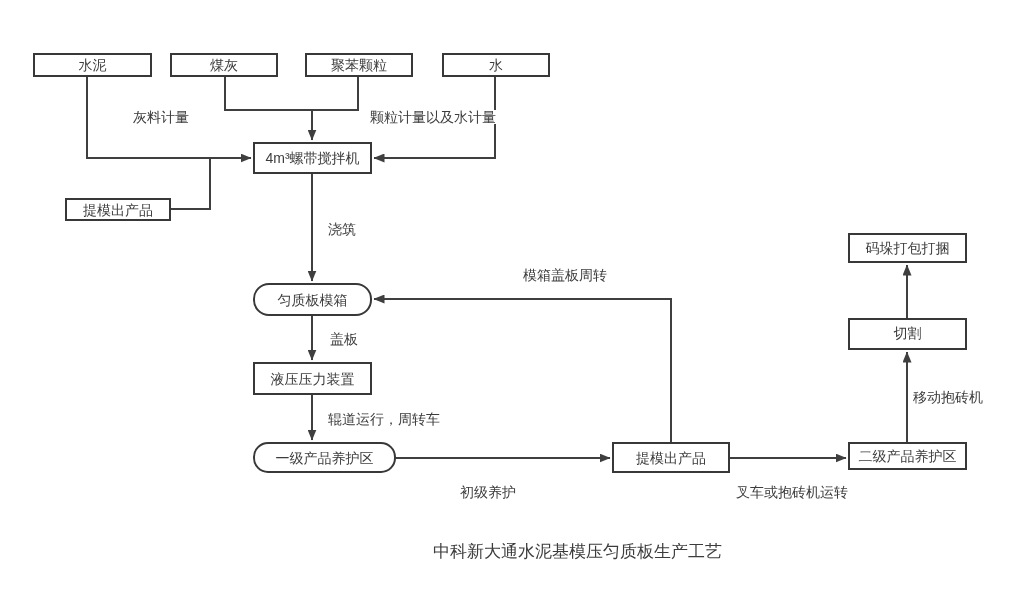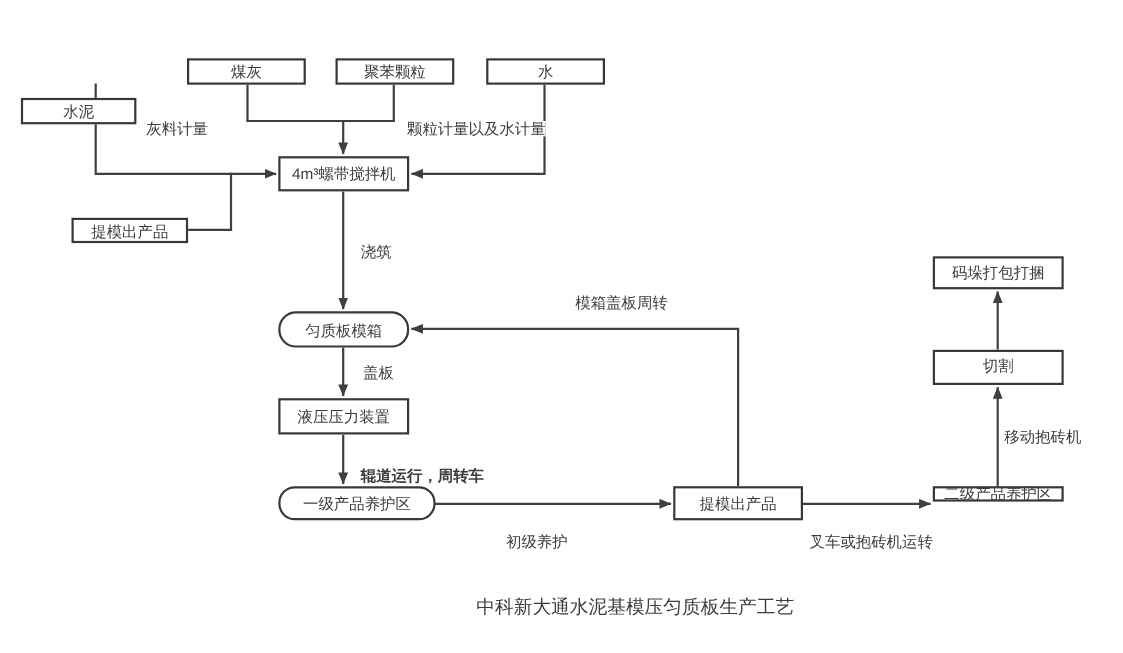--- a/index.html
+++ b/index.html
@@ -74,39 +74,39 @@
 
     <polyline points="730,458 846,458" fill="none" stroke="#3f3f3f" stroke-width="2" marker-end="url(#arrow)"></polyline>
 
     <polyline points="907,442 907,352" fill="none" stroke="#3f3f3f" stroke-width="2" marker-end="url(#arrow)"></polyline>
 
     <polyline points="907,318 907,265" fill="none" stroke="#3f3f3f" stroke-width="2" marker-end="url(#arrow)"></polyline>
 
     <polyline points="671,442 671,299 374,299" fill="none" stroke="#3f3f3f" stroke-width="2" marker-end="url(#arrow)"></polyline>
   </svg>
 
-  <div class="node" style="left:19px;top:53px;width:105px;height:24px;margin-top:36px;">水泥</div>
+  <div class="node" style="left:33px;top:53px;width:119px;height:24px;">水泥</div>
   <div class="node" style="left:170px;top:53px;width:108px;height:24px;">煤灰</div>
   <div class="node" style="left:305px;top:53px;width:108px;height:24px;">聚苯颗粒</div>
   <div class="node" style="left:442px;top:53px;width:108px;height:24px;">水</div>
   <div class="node" style="left:253px;top:142px;width:119px;height:32px;">4m³螺带搅拌机</div>
   <div class="node" style="left:65px;top:198px;width:106px;height:23px;">提模出产品</div>
   <div class="node" style="left:253px;top:283px;width:119px;height:33px;border-radius:16px;">匀质板模箱</div>
   <div class="node" style="left:253px;top:362px;width:119px;height:33px;">液压压力装置</div>
   <div class="node" style="left:253px;top:442px;width:143px;height:31px;border-radius:15px;">一级产品养护区</div>
   <div class="node" style="left:612px;top:442px;width:118px;height:31px;">提模出产品</div>
-  <div class="node" style="left:848px;top:442px;width:119px;height:14px;">二级产品养护区</div>
+  <div class="node" style="left:848px;top:442px;width:119px;height:28px;">二级产品养护区</div>
   <div class="node" style="left:848px;top:318px;width:119px;height:32px;font-family:Liberation Serif, serif;">切割</div>
   <div class="node" style="left:848px;top:233px;width:119px;height:30px;">码垛打包打捆</div>
 
   <div class="edge-label" style="left:133px;top:110px;">灰料计量</div>
   <div class="edge-label" style="left:370px;top:110px;">颗粒计量以及水计量</div>
   <div class="edge-label" style="left:328px;top:222px;">浇筑</div>
   <div class="edge-label" style="left:523px;top:268px;">模箱盖板周转</div>
   <div class="edge-label" style="left:330px;top:332px;">盖板</div>
-  <div class="edge-label" style="left:328px;top:425px;font-weight:bold;">辊道运行，周转车</div>
+  <div class="edge-label" style="left:328px;top:412px;">辊道运行，周转车</div>
   <div class="edge-label" style="left:460px;top:485px;">初级养护</div>
   <div class="edge-label" style="left:736px;top:485px;">叉车或抱砖机运转</div>
   <div class="edge-label" style="left:913px;top:390px;">移动抱砖机</div>
 
   <div class="diagram-title" style="left:433px;top:543px;">中科新大通水泥基模压匀质板生产工艺</div>
 
 </div>
 
 </body></html>

